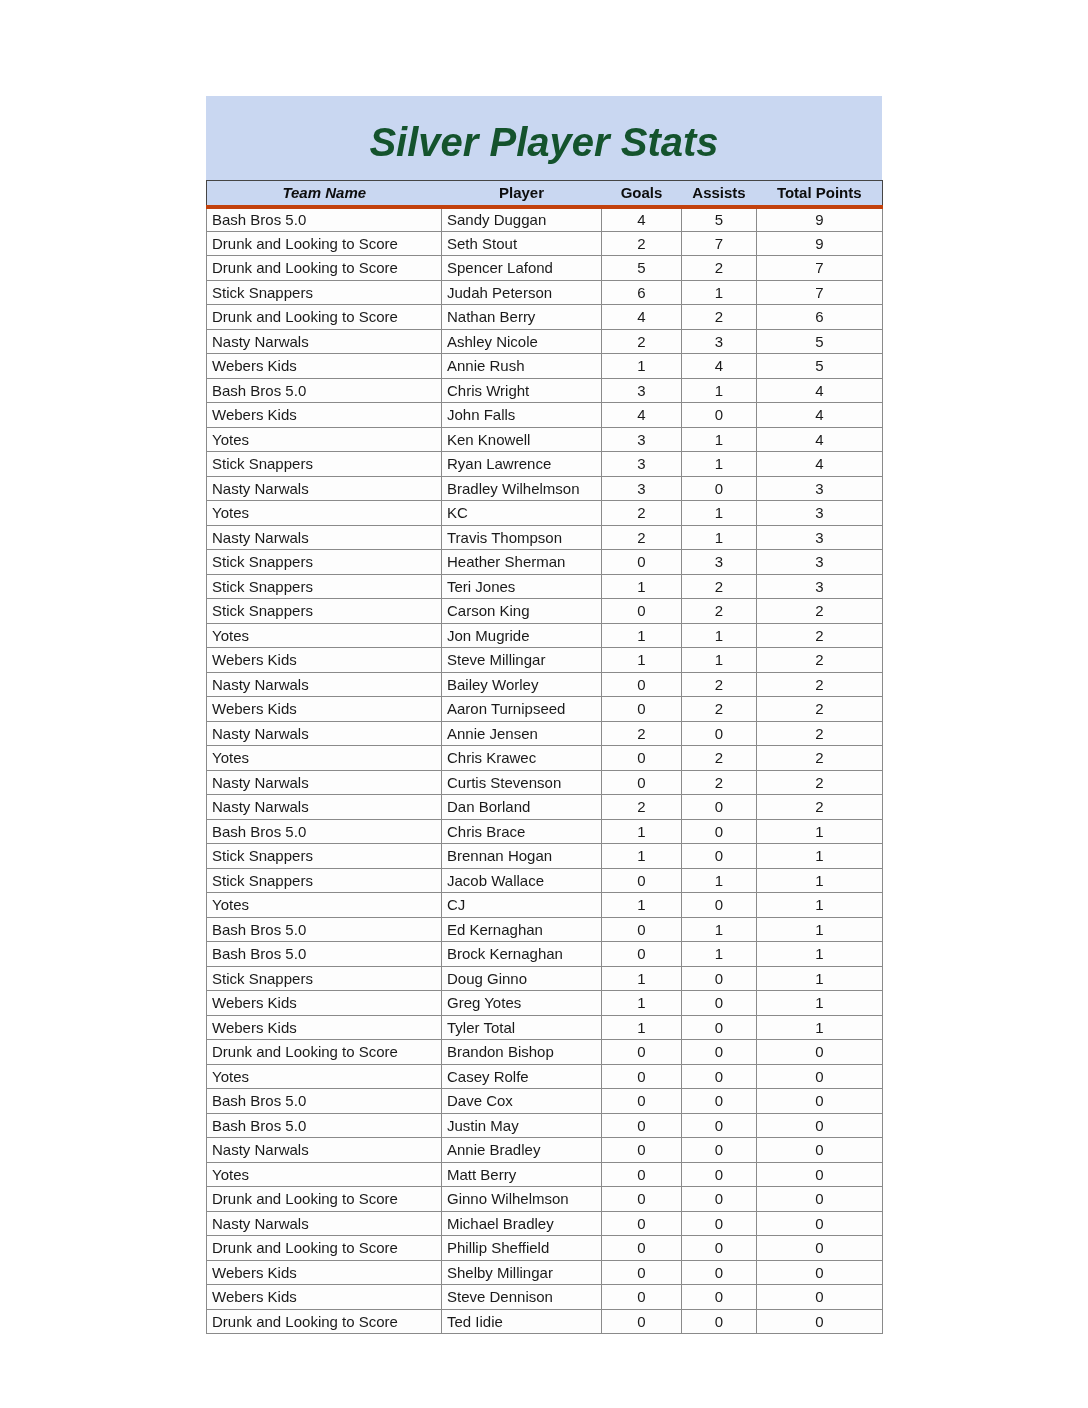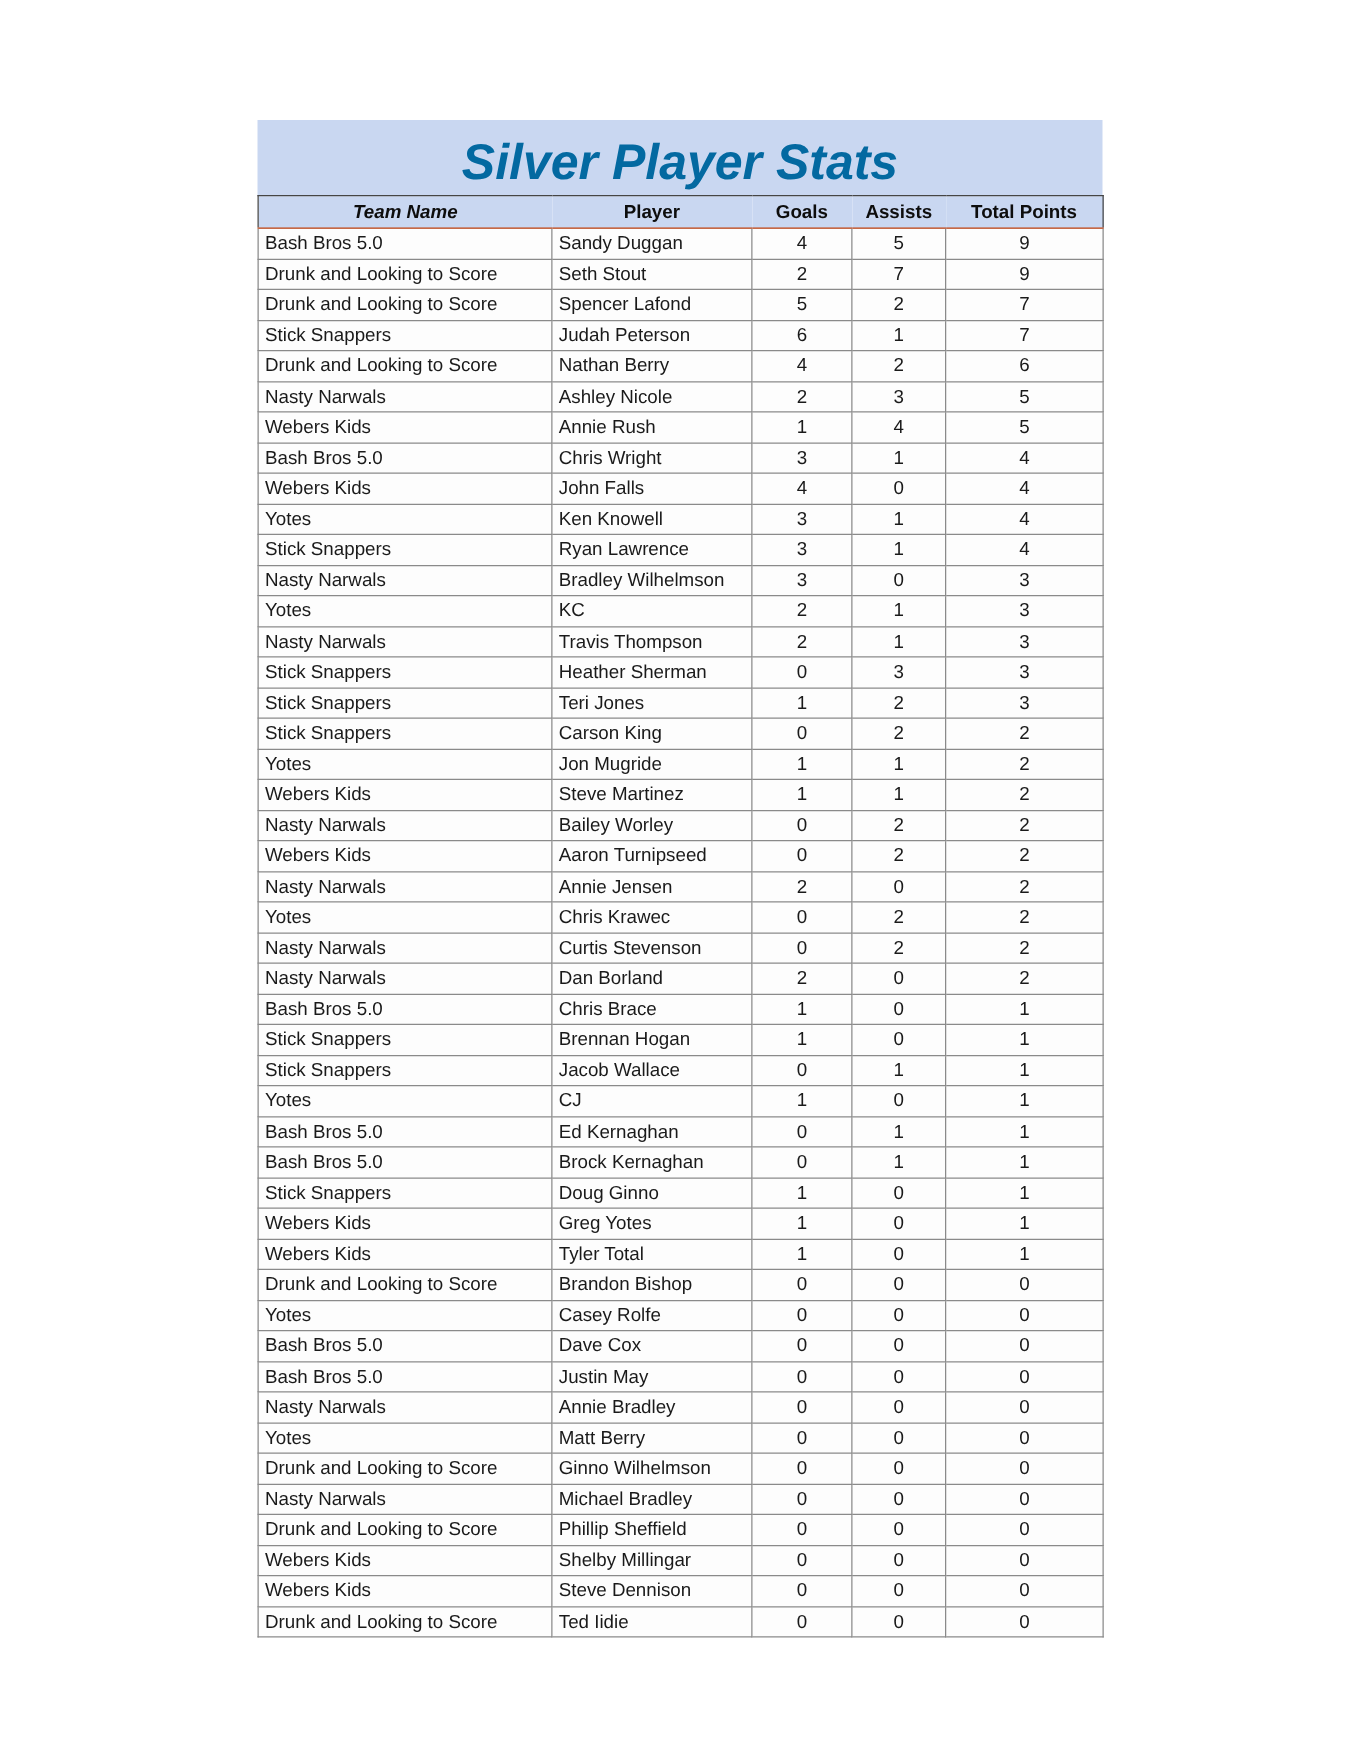--- a/index.html
+++ b/index.html
@@ -21,47 +21,47 @@
     width: 676px;
     margin: 0 auto;
     padding-top: 96px;
   }
   .title-band {
     background: #c9d7f1;
     text-align: center;
     padding: 10px 0 2px 0;
   }
   .title-band h1 {
-    margin: 0;
+    margin: 12px;
     font-size: 40px;
     line-height: 48px;
     font-weight: bold;
     font-style: italic;
-    color: #0369a1;
+    color: #14532d;
     letter-spacing: 0px;
   }
   table.stats {
     width: 676px;
     border-collapse: collapse;
     table-layout: fixed;
     border: 1px solid #454545;
   }
   col.c-team  { width: 235px; }
   col.c-player{ width: 160px; }
   col.c-goals { width: 80px; }
   col.c-asst  { width: 75px; }
   col.c-pts   { width: 126px; }
   thead th {
     background: #c9d7f1;
     font-size: 15px;
     font-weight: bold;
     text-align: center;
     height: 26px;
     padding: 2px 4px;
-    border-bottom: 1px solid #c2410c;
+    border-bottom: 4px solid #c2410c;
     color: #0d0d0d;
   }
   thead th.italic { font-style: italic; }
   tbody td {
     font-size: 15px;
     height: 24.5px;
     padding: 1px 5px;
     border: 1px solid #8a8a8a;
     background: #fdfdfd;
     overflow: hidden;
@@ -220,21 +220,21 @@
           </tr>
           <tr>
             <td class="text">Yotes</td>
             <td class="text">Jon Mugride</td>
             <td class="num">1</td>
             <td class="num">1</td>
             <td class="num">2</td>
           </tr>
           <tr>
             <td class="text">Webers Kids</td>
-            <td class="text">Steve Martinez</td>
+            <td class="text">Steve Millingar</td>
             <td class="num">1</td>
             <td class="num">1</td>
             <td class="num">2</td>
           </tr>
           <tr>
             <td class="text">Nasty Narwals</td>
             <td class="text">Bailey Worley</td>
             <td class="num">0</td>
             <td class="num">2</td>
             <td class="num">2</td>

